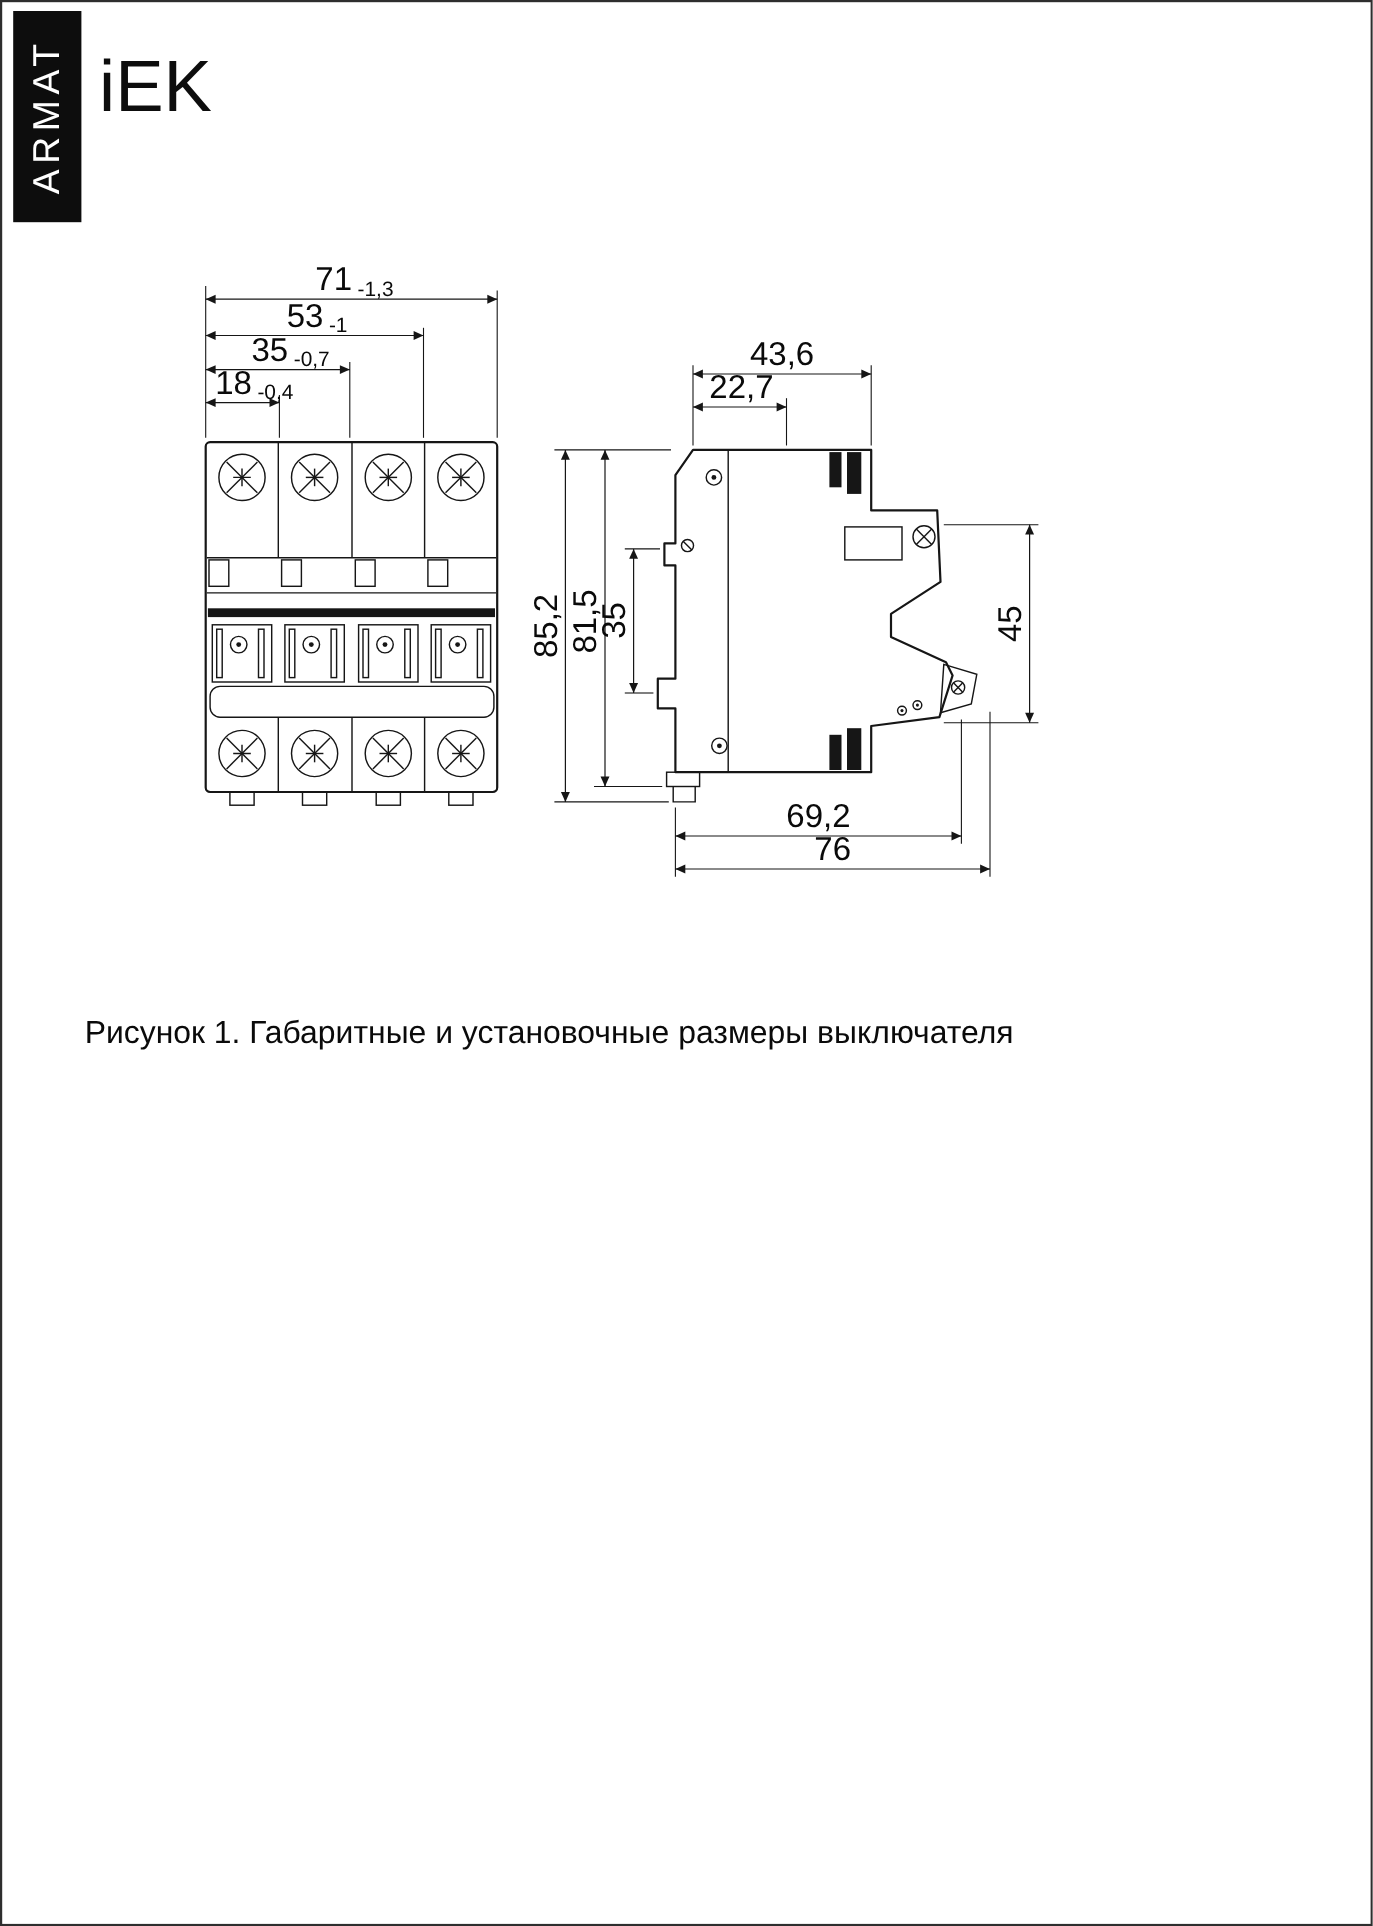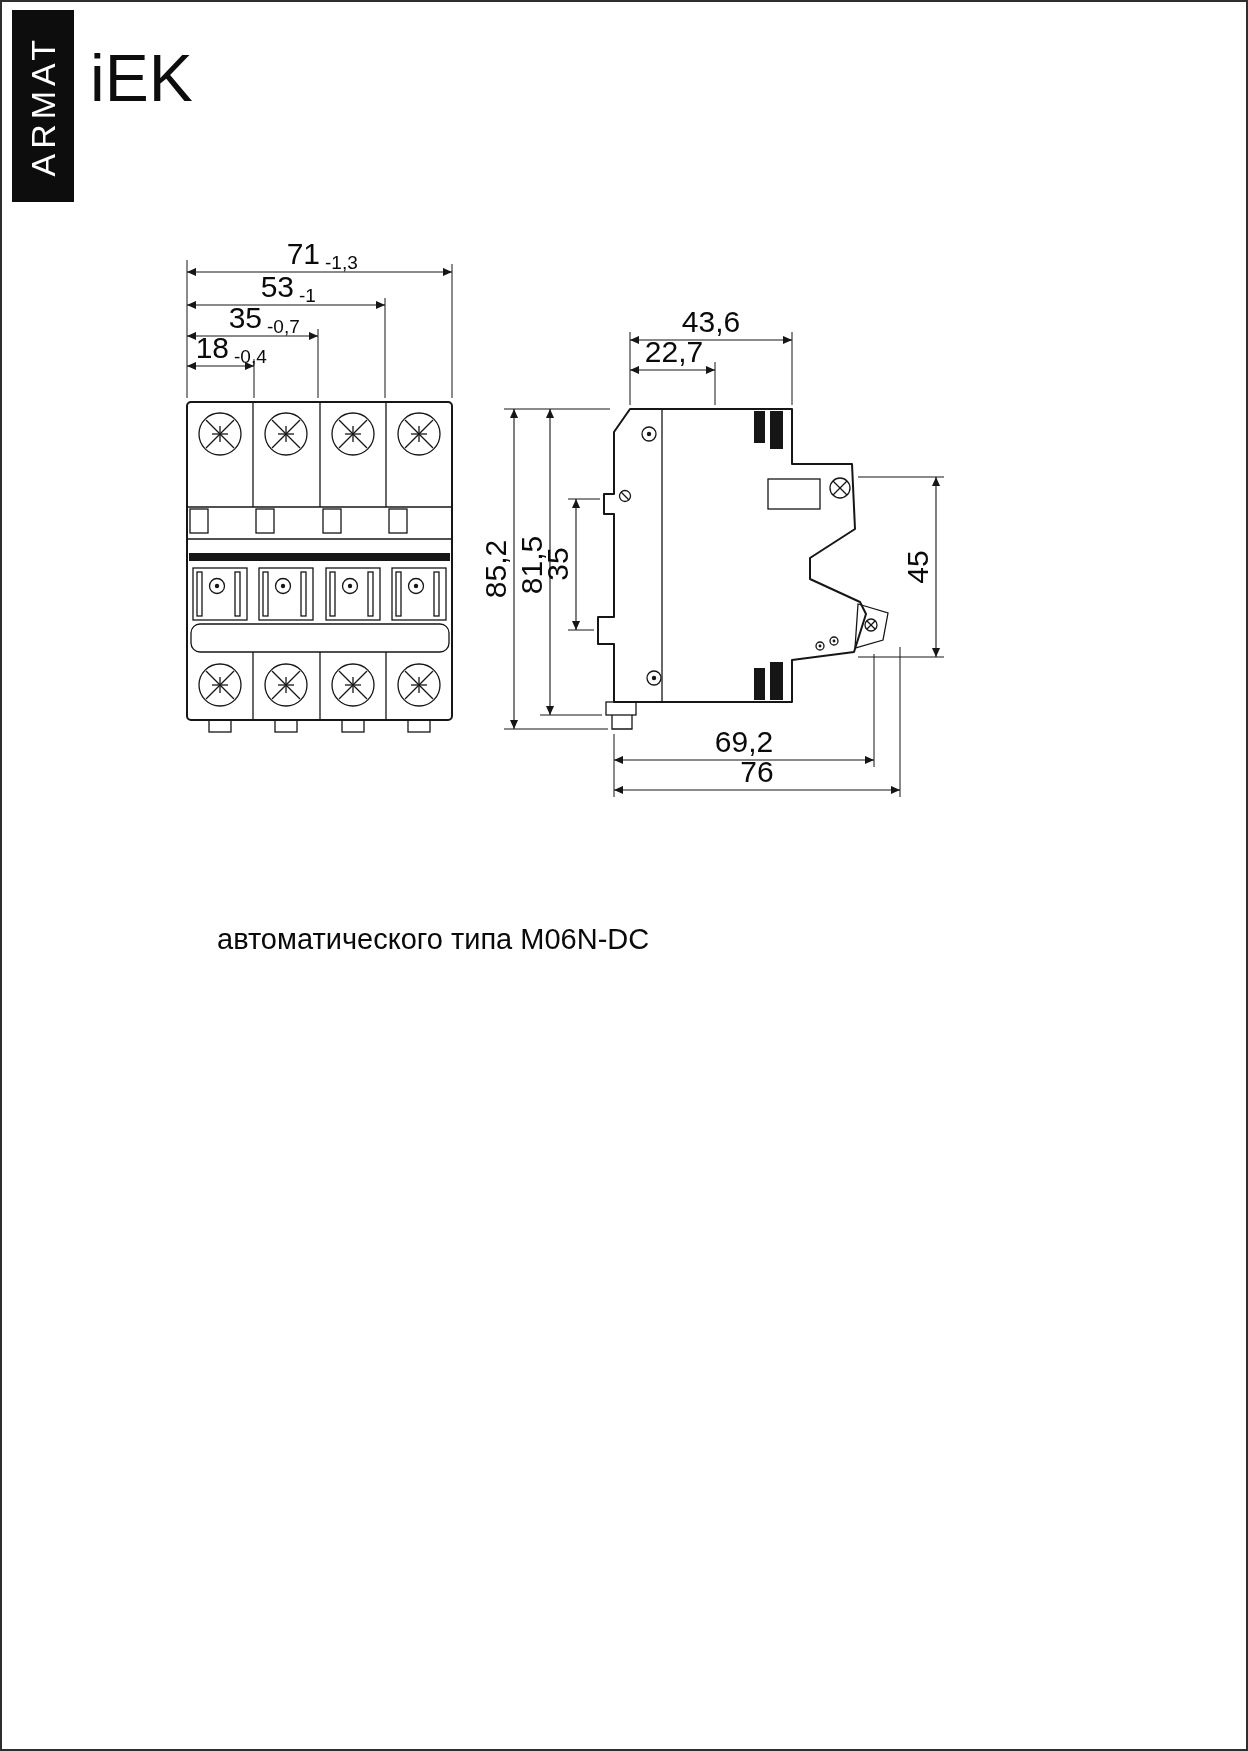--- a/index.html
+++ b/index.html
@@ -208,16 +208,16 @@
       <line x1="872" y1="652" x2="872" y2="765" class="ext"></line>
       <line x1="898" y1="645" x2="898" y2="795" class="ext"></line>
       <line x1="612" y1="758" x2="872" y2="758" class="dim" marker-start="url(#arr)" marker-end="url(#arr)"></line>
       <line x1="612" y1="788" x2="898" y2="788" class="dim" marker-start="url(#arr)" marker-end="url(#arr)"></line>
       <text x="742" y="750" text-anchor="middle" class="dmain">69,2</text>
       <text x="755" y="780" text-anchor="middle" class="dmain">76</text>
     </g>
   </svg>
 
   <div class="caption">
-    <div class="cap2">автоматического типа M06N-DC</div>
+    <div class="cap1">Рисунок 1. Габаритные и установочные размеры выключателя</div>
   </div>
 
 </div>
 
 </body></html>

